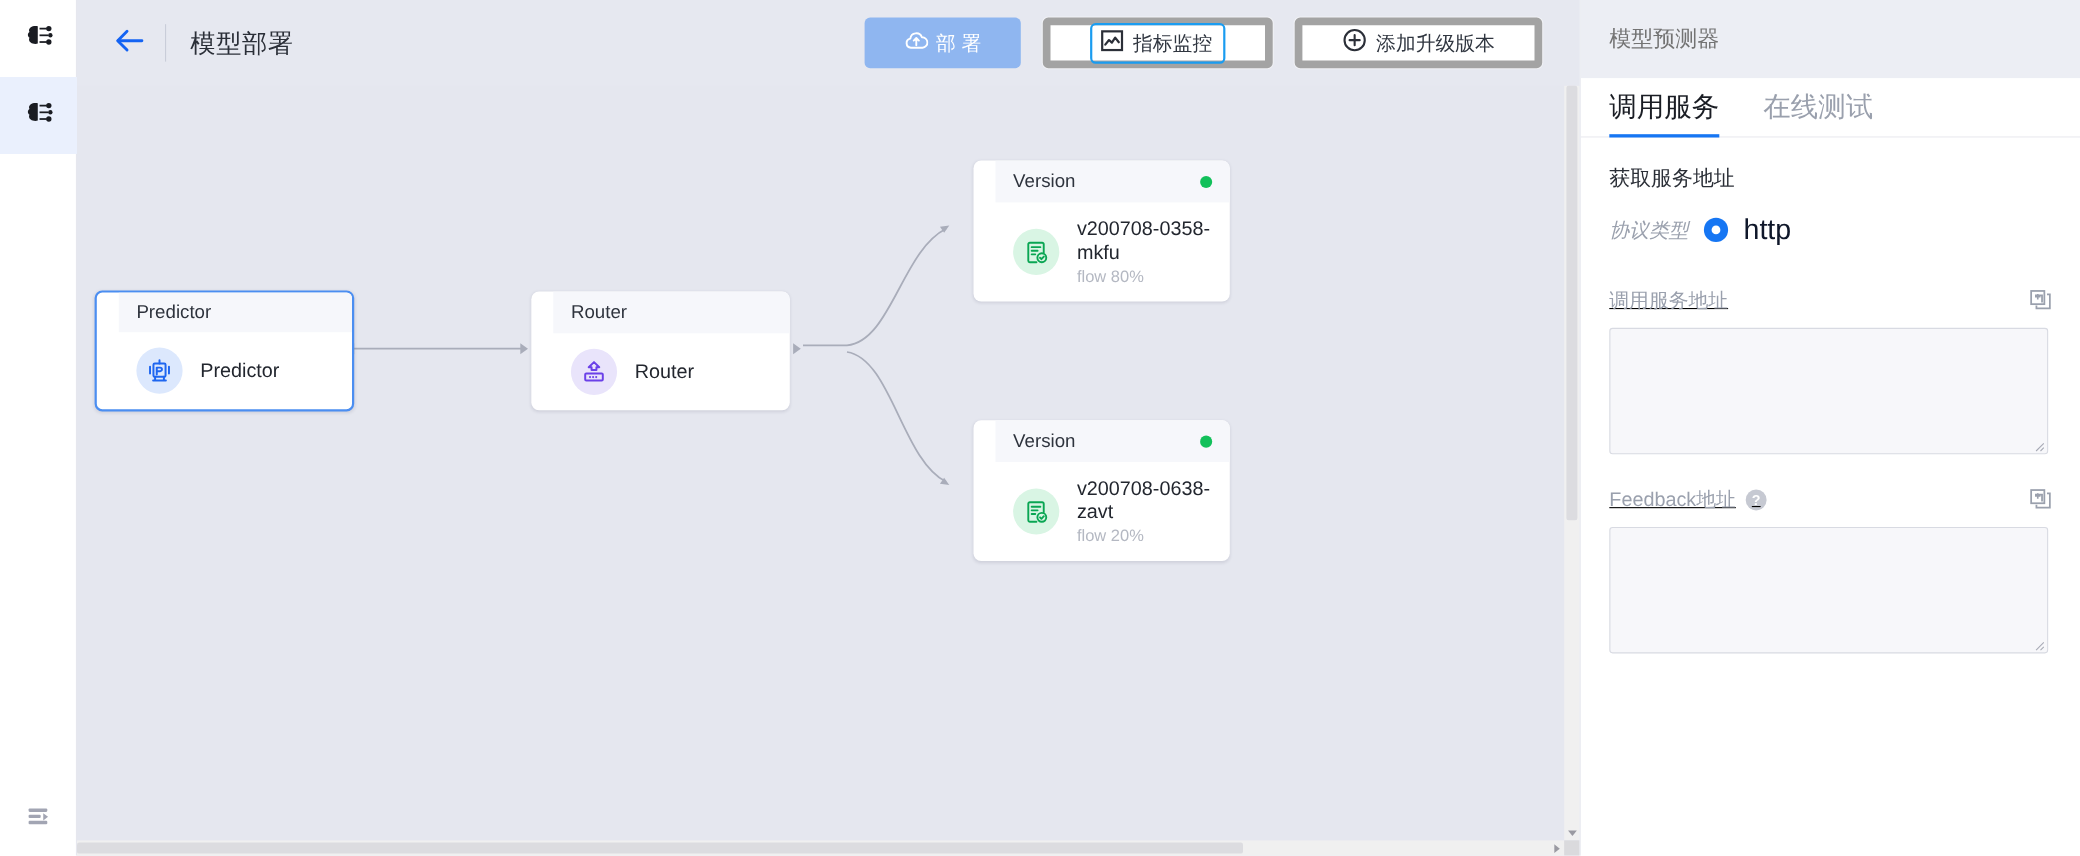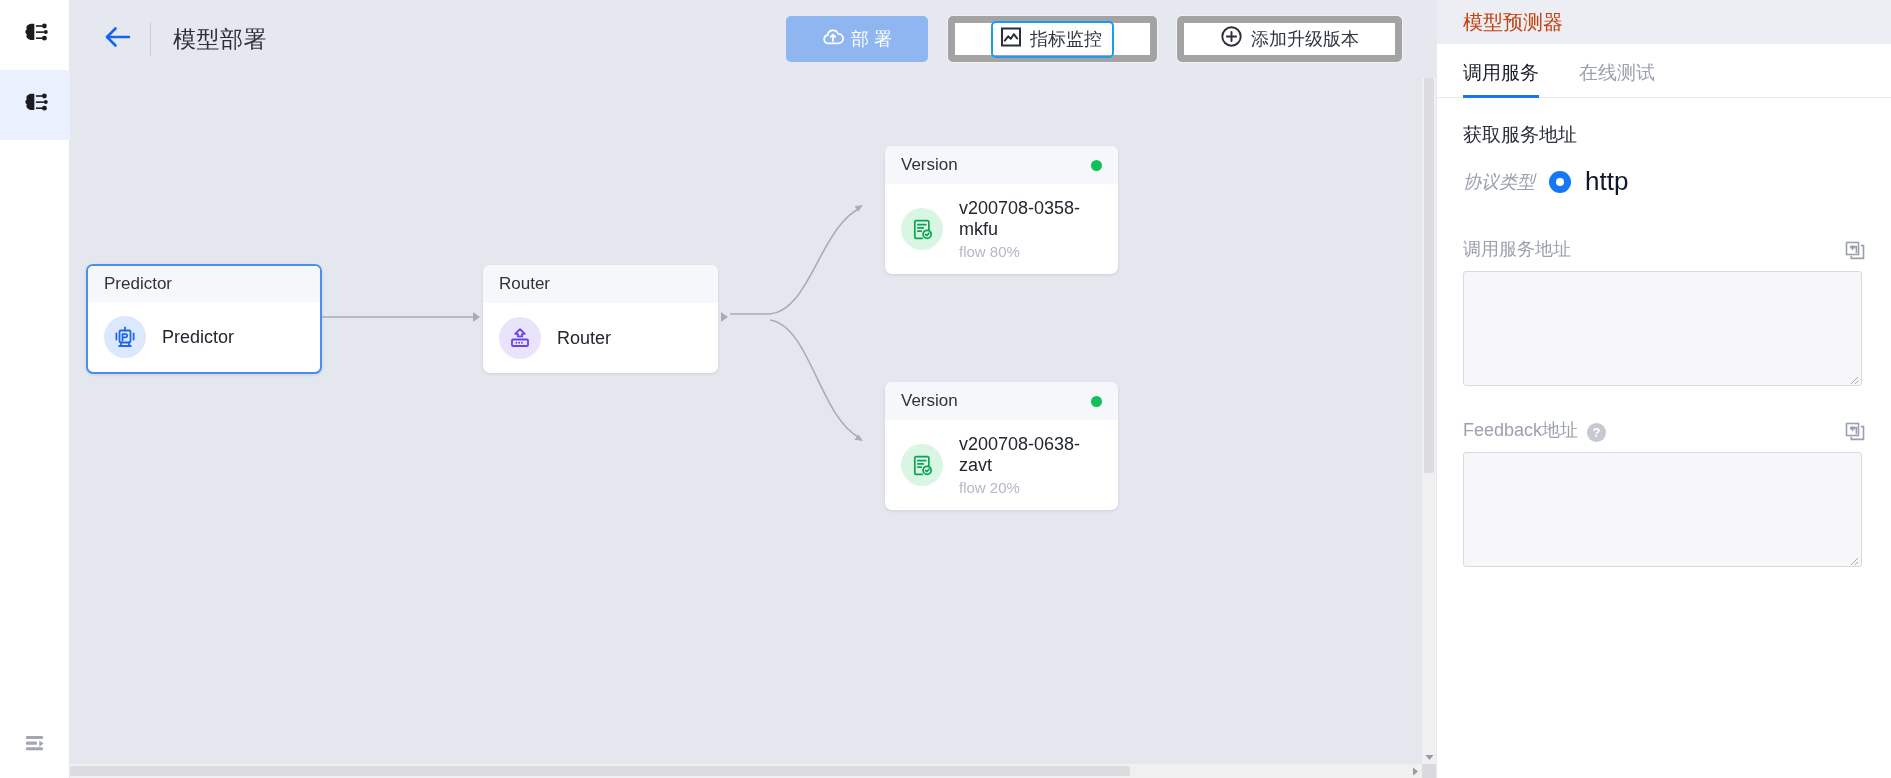--- a/index.html
+++ b/index.html
@@ -50,21 +50,21 @@
     border: 2px solid #1a9cf0; border-radius: 5px; padding: 3px 10px 3px 7px;
     display: inline-flex; align-items: center; gap: 8px;
   }
   .btn-inner { display: inline-flex; align-items: center; gap: 8px; }
 
   
   .canvas { position: absolute; left: 0; top: 78px; right: 14px; bottom: 14px; background: #e5e7ef; overflow: hidden; }
   .canvas-svg { position: absolute; left: 0; top: 0; }
 
   .node { position: absolute; background: #ffffff; border-radius: 7px;
-          box-shadow: 0 1px 3px rgba(40,45,70,.12); overflow: hidden; cursor: pointer; }
+          box-shadow: 0 1px 3px rgba(40,45,70,.12); overflow: hidden; cursor: pointer; padding-left: 20px; }
   .node-head { height: 38px; background: #f6f7fb; display: flex; align-items: center;
                padding: 0 16px; font-size: 17px; color: #2e333d; }
   .node-head .dot { margin-left: auto; width: 11px; height: 11px; border-radius: 50%; }
   .node-body { display: flex; align-items: center; padding: 14px 16px; gap: 16px; }
   .node-icon { width: 42px; height: 42px; border-radius: 50%; display: flex; align-items: center; justify-content: center; flex: 0 0 42px;}
   .node-label { font-size: 18px; color: #22262e; }
   .node-sub { font-size: 15px; color: #b4b8c2; margin-top: 3px; }
   .node.selected { border: 2px solid #4b8ef1; }
   .node.selected .node-head { height: 36px; }
 
@@ -73,38 +73,38 @@
   .sb-v .thumb { position: absolute; left: 2px; top: 0; width: 10px; height: 395px; background: #dcdce0; border-radius: 2px;}
   .sb-v .arrow { position: absolute; left: 0; width: 14px; height: 14px; display:flex; align-items:center; justify-content:center;}
   .sb-h { position: absolute; left: 0; bottom: 0; right: 14px; height: 14px; background: #f0f0f0; }
   .sb-h .thumb { position: absolute; top: 2px; left: 0; width: 1060px; height: 10px; background: #dcdce0; border-radius: 2px;}
   .sb-h .arrow { position: absolute; top: 0; width: 14px; height: 14px; display:flex; align-items:center; justify-content:center;}
   .sb-corner { position: absolute; right: 0; bottom: 0; width: 14px; height: 14px; background: #dadadd; }
 
   
   .right { flex: 0 0 455px; width: 455px; height: 778px; background: #ffffff;
            border-left: 1px solid #e6e7ee; display: flex; flex-direction: column; }
-  .right-head { height: 44px; background: #eceef4; display: flex; align-items: center; padding: 0 26px;
-                font-size: 20px; color: #c2410c; }
+  .right-head { height: 71px; background: #eceef4; display: flex; align-items: center; padding: 0 26px;
+                font-size: 20px; color: #737373; }
   .tabs { display: flex; align-items: flex-end; height: 54px; padding: 0 26px; border-bottom: 1px solid #e9eaef; gap: 40px; }
-  .tab { font-size: 19px; color: #9aa0ad; padding-bottom: 11px; position: relative; cursor: pointer; }
+  .tab { font-size: 25px; color: #9aa0ad; padding-bottom: 11px; position: relative; cursor: pointer; }
   .tab.active { color: #1a1d24; }
   .tab.active::after { content: ""; position: absolute; left: 0; right: 0; bottom: -1px; height: 3px; background: #1676f3; }
 
   .panel-body { padding: 24px 26px 0 26px; }
   .section-title { font-size: 19px; color: #2a2e36; margin-bottom: 18px; }
   .proto-row { display: flex; align-items: center; gap: 14px; margin-bottom: 34px; }
   .proto-label { font-size: 18px; color: #9aa0ad; font-style: italic; }
   .radio { width: 22px; height: 22px; border-radius: 50%; background: #1676f3;
            display: flex; align-items: center; justify-content: center; cursor: pointer; }
   .radio .inner { width: 8px; height: 8px; border-radius: 50%; background: #ffffff; }
   .proto-value { font-size: 26px; color: #0f172a; }
 
   .field { margin-bottom: 26px; }
-  .field-head { display: flex; align-items: flex-end; height: 30px; margin-bottom: 10px; }
+  .field-head { display: flex; align-items: center; height: 30px; margin-bottom: 10px; text-decoration: underline; }
   .field-label { font-size: 18px; color: #9aa0ad; }
   .help-icon { width: 19px; height: 19px; border-radius: 50%; background: #c6c9d2; color: #fff;
                font-size: 13px; display: inline-flex; align-items: center; justify-content: center;
                margin-left: 9px; cursor: pointer; font-weight: bold;}
   .copy-btn { margin-left: auto; cursor: pointer; display:flex; align-items:center;}
   .textarea { width: 399px; height: 115px; background: #f7f7fa; border: 1px solid #d8dae2;
               border-radius: 3px; position: relative; cursor: text; }
   .textarea .grip { position: absolute; right: 2px; bottom: 2px; width: 12px; height: 12px; }
 </style>
 </head>

